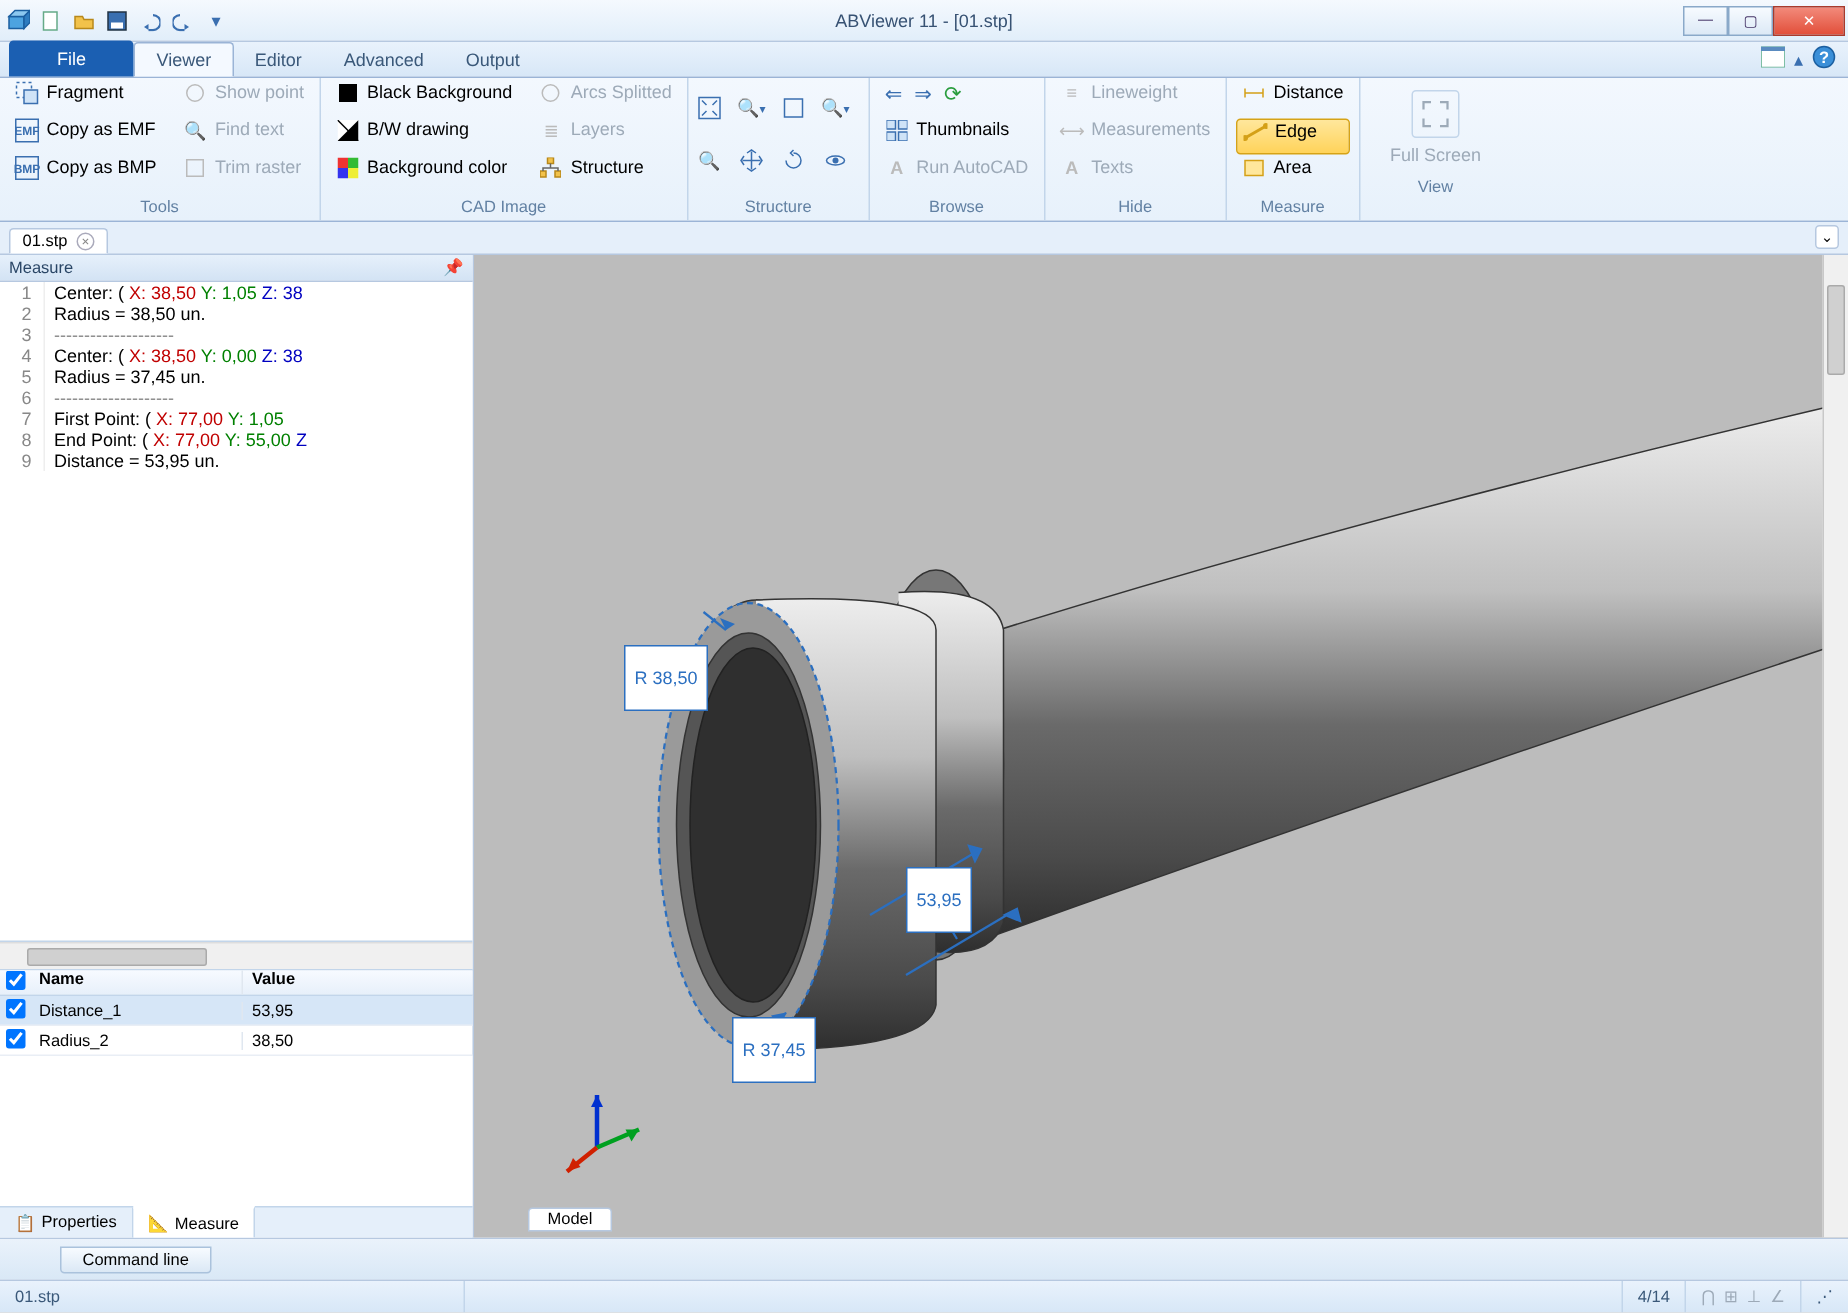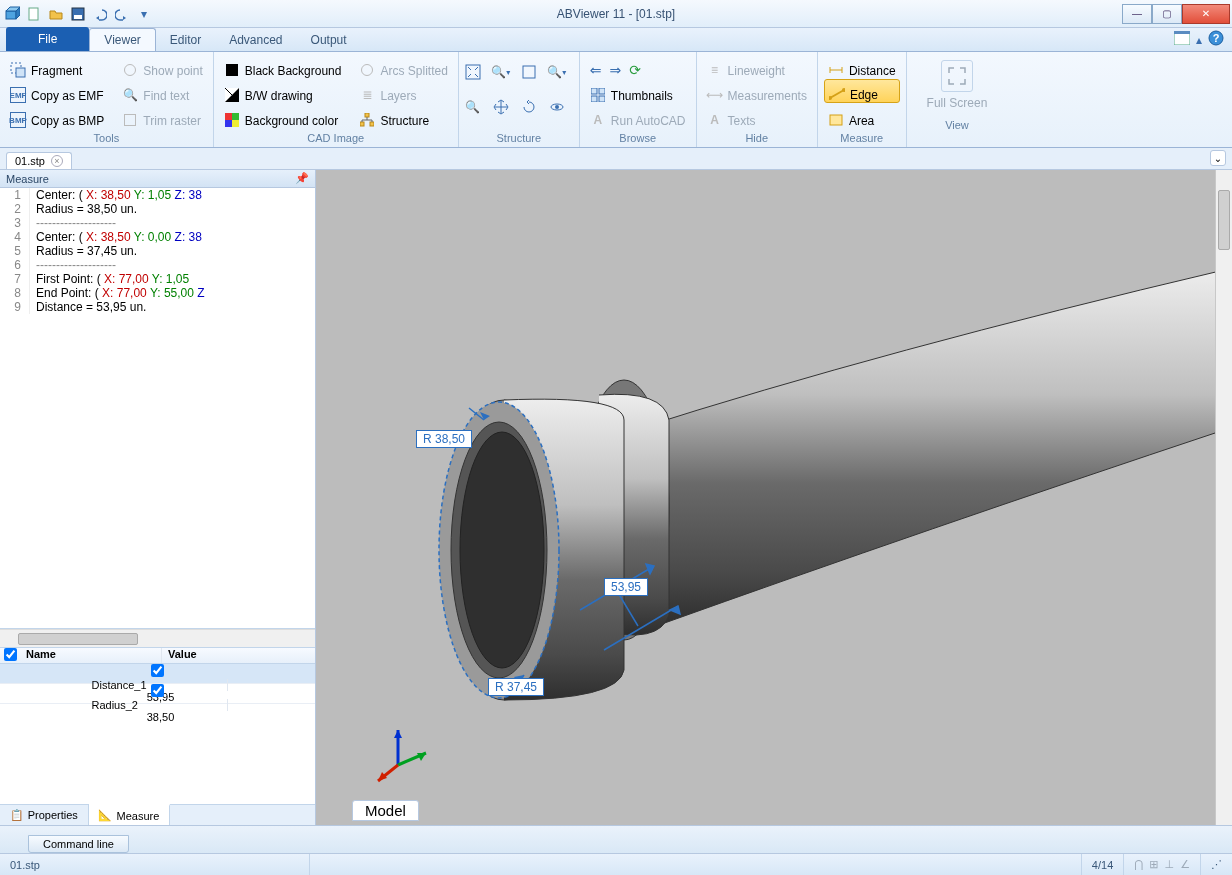--- a/index.html
+++ b/index.html
@@ -18,21 +18,21 @@
 .tabs-row { height: 24px; background: linear-gradient(#e9f2fc,#d7e7f7); border-bottom: 1px solid #9bb4d6; display: flex; align-items: end; position: relative; }
 .file-tab { background: #1b5fb2; color: #fff; padding: 4px 32px; height: 24px; display: flex; align-items: center; border-radius: 3px 3px 0 0; margin-left: 6px; }
 .tab { padding: 4px 14px; color: #3a5879; cursor: pointer; }
 .tab.active { background: #f4f9ff; border: 1px solid #9bb4d6; border-bottom: none; border-radius: 3px 3px 0 0; }
 .tabs-right { position: absolute; right: 8px; top: 2px; display: flex; gap: 6px; align-items: center; }
 
 
 .ribbon { height: 96px; background: linear-gradient(#f3f8fe,#e7f1fb); border-bottom: 1px solid #9bb4d6; display: flex; }
 .rgroup { border-right: 1px solid #c2d5ea; display: flex; flex-direction: column; padding: 2px 6px 0; }
 .rgroup .items { flex: 1; display: grid; grid-auto-flow: column; grid-template-rows: repeat(3,1fr); gap: 0 10px; align-content: start; }
-.ritem { display: flex; align-items: flex-end; gap: 5px; height: 24px; padding: 0 4px; white-space: nowrap; }
+.ritem { display: flex; align-items: flex-start; gap: 5px; height: 24px; padding: 0 4px; white-space: nowrap; }
 .ritem.disabled { color: #9daab8; }
 .ritem.active { background: linear-gradient(#ffe79c,#ffd35a); border: 1px solid #d6a317; border-radius: 3px; }
 .ricon { width: 16px; height: 16px; display: inline-flex; align-items: center; justify-content: center; flex-shrink: 0; }
 .rlabel { font-size: 12px; }
 .rgroup .caption { text-align: center; color: #6281a3; font-size: 11px; height: 18px; line-height: 18px; }
 .rbig { display: flex; flex-direction: column; align-items: center; justify-content: center; padding: 6px 14px; color: #9daab8; }
 .rbig .bigicon { width: 32px; height: 32px; border: 1px solid #c2d5ea; border-radius: 3px; display: flex; align-items: center; justify-content: center; }
 
 
 .doctabs { height: 22px; background: #e5effa; border-bottom: 1px solid #b6c8e0; display: flex; align-items: end; padding-left: 6px; position: relative; }
@@ -50,41 +50,41 @@
 .log-text { padding-left: 6px; white-space: pre; }
 .log-text .kw { color: #000; }
 .log-text .xc { color: #c00000; }
 .log-text .yc { color: #008000; }
 .log-text .zc { color: #0000c0; }
 .log-text .sep { color: #888; }
 .hscroll { height: 18px; background: #f0f0f0; border-top: 1px solid #ddd; display:flex; align-items:center; }
 .hscroll .thumb { width: 120px; height: 12px; background: #d0d0d0; border: 1px solid #aaa; border-radius: 2px; margin-left: 18px;}
 .measure-table { border-top: 1px solid #c2d5ea; }
 .mt-head { display: flex; background: linear-gradient(#f7faff,#e7f0fa); border-bottom: 1px solid #c2d5ea; font-weight: bold; font-size: 11px; }
-.mt-row { display: flex; border-bottom: 1px solid #e9eef5; font-size: 11px; height: 20px; align-items: center; flex-direction: column; }
+.mt-row { display: flex; border-bottom: 1px solid #e9eef5; font-size: 11px; height: 20px; align-items: center; }
 .mt-row.sel { background: #d6e6f7; }
 .mt-chk { width: 22px; padding-left: 4px; }
 .mt-name { width: 140px; padding-left: 4px; border-right: 1px solid #e0e7f0; }
 .mt-val { flex: 1; padding-left: 6px; }
 .mt-blank { height: 100px; background: #fff; }
 .side-tabs { display: flex; border-top: 1px solid #c2d5ea; background: #e5effa; }
 .side-tab { padding: 3px 10px; border-right: 1px solid #c2d5ea; font-size: 11px; display: flex; align-items: center; gap: 4px; }
 .side-tab.active { background: #fff; border-top: 2px solid #fff; margin-top: -1px; }
 
 
 .viewport { flex: 1; position: relative; background: #bcbcbc; overflow: hidden; }
 .viewport .canvas { position: absolute; inset: 0; }
-.dim-label { position: absolute; background: #fff; border: 1px solid #2b6fc0; padding: 1px 6px; font-size: 12px; color: #2b6fc0; }
+.dim-label { position: absolute; background: #fff; border: 1px solid #2b6fc0; padding: 14px 6px; font-size: 12px; color: #2b6fc0; }
 .triad { position: absolute; left: 52px; bottom: 40px; width: 60px; height: 60px; }
-.model-tab { position: absolute; left: 36px; bottom: 4px; background: #fff; border: 1px solid #b6c8e0; padding: 1px 12px; font-size: 15px; border-radius: 3px 3px 0 0; }
+.model-tab { position: absolute; left: 36px; bottom: 4px; background: #fff; border: 1px solid #b6c8e0; padding: 1px 12px; font-size: 11px; border-radius: 3px 3px 0 0; }
 .vscroll { position:absolute; right:0; top:0; bottom:0; width:17px; background:#f0f0f0; border-left:1px solid #c8c8c8;}
 .vscroll .vthumb { position:absolute; left:2px; right:2px; top:20px; height:60px; background:#d0d0d0; border:1px solid #aaa; border-radius:2px;}
 
 
-.cmdbar { height: 28px; background: linear-gradient(#eaf2fb,#d9e8f6); border-top: 1px solid #b6c8e0; display: flex; align-items: flex-end; padding-left: 28px; }
+.cmdbar { height: 28px; background: linear-gradient(#eaf2fb,#d9e8f6); border-top: 1px solid #b6c8e0; display: flex; align-items: center; padding-left: 40px; }
 .cmd-btn { background: linear-gradient(#f7fbff,#dbe8f5); border: 1px solid #aac2dc; padding: 2px 14px; font-size: 11px; border-radius: 0 0 3px 3px; }
 .statusbar { height: 22px; background: linear-gradient(#e9f2fc,#d7e7f7); border-top: 1px solid #b6c8e0; display: flex; align-items: center; font-size: 11px; color: #3a5879; }
 .statusbar .cell { padding: 0 10px; border-right: 1px solid #c2d5ea; height: 100%; display: flex; align-items: center; }
 
 
 .i-sq { width: 12px; height: 12px; border: 1px solid currentColor; }
 .i-circ { width: 12px; height: 12px; border: 1px solid currentColor; border-radius: 50%; }
 input[type="checkbox"] { width: 13px; height: 13px; }
 </style>
 </head>

